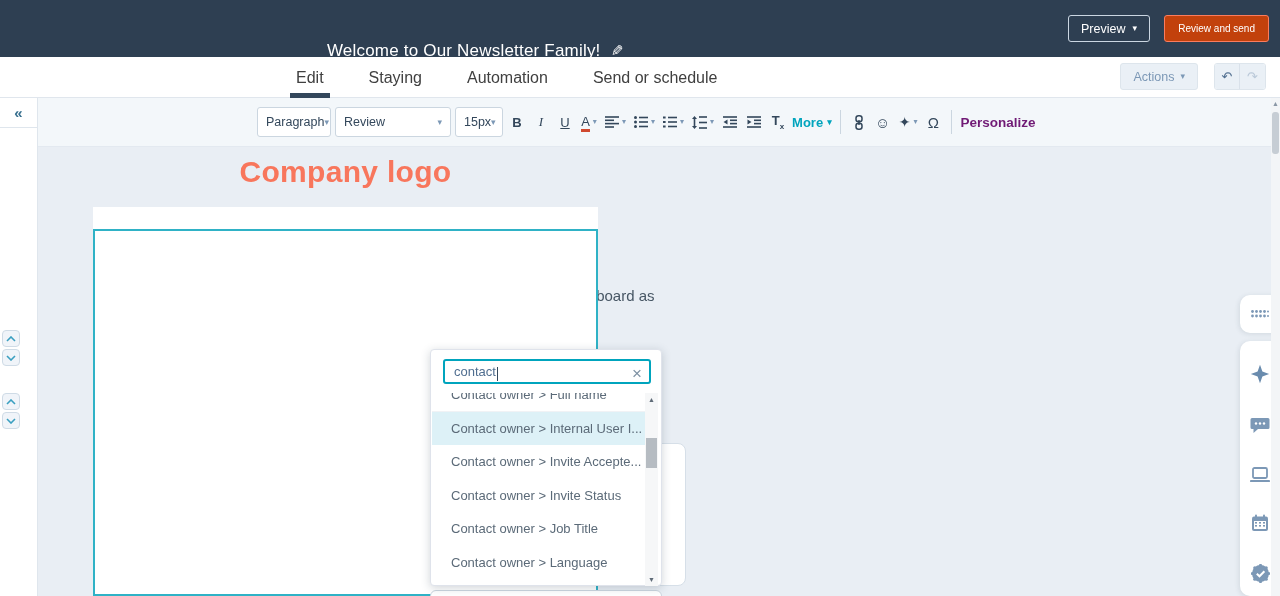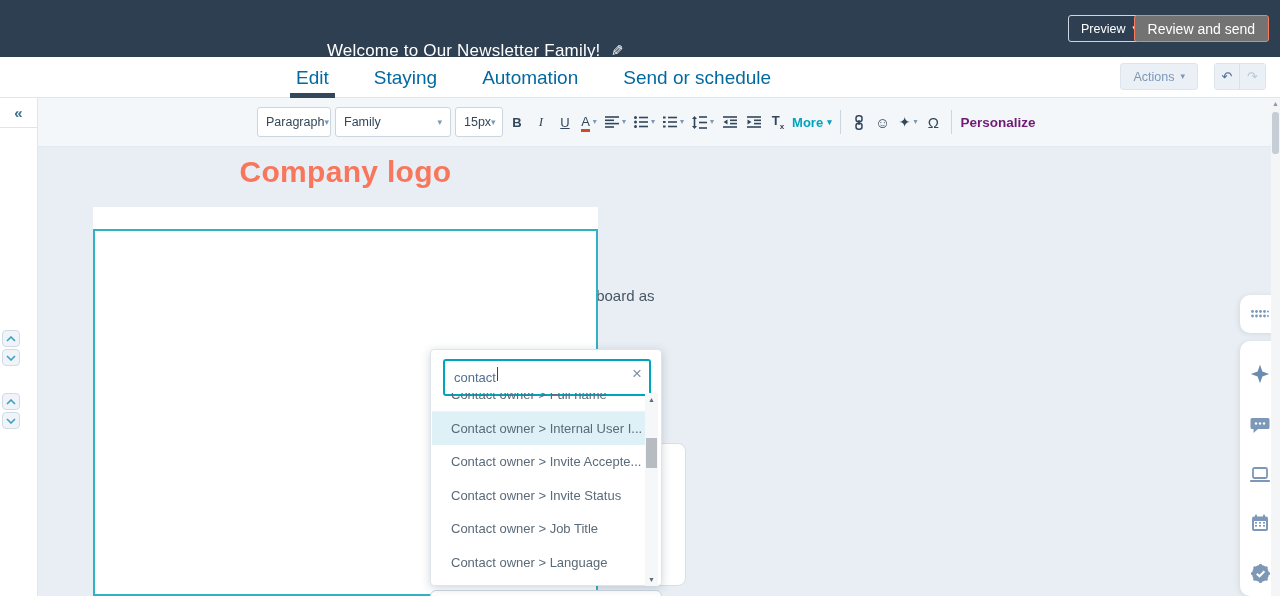--- a/index.html
+++ b/index.html
@@ -5,27 +5,27 @@
   * { margin:0; padding:0; box-sizing:border-box; }
   html,body { width:1280px; height:596px; overflow:hidden; }
   body { font-family:"Liberation Sans", sans-serif; background:#e9eef4; position:relative; color:#33475b; }
 
   
   .topbar { position:absolute; left:0; top:0; width:1280px; height:57px; background:#2e3f52; }
   .topbar-title-wrap { position:absolute; left:0; top:0; width:950px; height:57px; display:flex; align-items:center; justify-content:center; gap:10px;margin-top:22px; }
   .topbar-title { color:#ffffff; font-size:17px; letter-spacing:.2px; }
   .pencil { color:#ffffff; font-size:15px; transform:scaleX(-1); display:inline-block; cursor:pointer; }
   .btn-preview { position:absolute; right:130px; top:15px; height:27px; padding:0 12px; background:transparent; border:1px solid #cbd6e2; border-radius:3px; color:#ffffff; font-size:12.5px; display:flex; align-items:center; gap:7px; cursor:pointer;margin-left:24px; }
-  .btn-review { position:absolute; right:11px; top:15px; height:27px; padding:0 13px; background:#737373; border:1px solid #fb7c5d; border-radius:3px; color:#ffffff; font-size:14px; display:flex; align-items:center; cursor:pointer; }
+  .btn-review { position:absolute; right:11px; top:15px; height:27px; padding:0 13px; background:#c2410c; border:1px solid #fb7c5d; border-radius:3px; color:#ffffff; font-size:10px; display:flex; align-items:center; cursor:pointer; }
   .chev { font-size:9px; line-height:1; }
 
   
   .tabbar { position:absolute; left:0; top:57px; width:1280px; height:41px; background:#ffffff; border-bottom:1px solid #e0e6ed; }
   .tabs { position:absolute; left:290px; top:0; height:41px; display:flex; gap:33px; align-items:center; }
-  .tab { font-size:19px; color:#0369a1; font-weight:500; height:41px; display:flex; align-items:center; position:relative; cursor:pointer; padding:0 6px; }
+  .tab { font-size:16px; color:#404040; font-weight:500; height:41px; display:flex; align-items:center; position:relative; cursor:pointer; padding:0 6px; }
   .tab.active::after { content:""; position:absolute; left:0; right:0; bottom:0; height:5px; background:#33475b; }
   .btn-actions { position:absolute; right:82px; top:6px; height:27px; padding:0 12px; background:#eaf0f6; border:1px solid #dde5ec; border-radius:3px; color:#7c98b6; font-size:12.5px; display:flex; align-items:center; gap:6px; cursor:pointer; }
   .undoredo { position:absolute; right:14px; top:6px; height:27px; display:flex; border:1px solid #dde5ec; border-radius:3px; overflow:hidden; }
   .ur-btn { width:25px; height:100%; background:#eaf0f6; display:flex; align-items:center; justify-content:center; font-size:13px; cursor:pointer; }
   .ur-btn.undo { color:#516f90; border-right:1px solid #d9e1ea; }
   .ur-btn.redo { color:#bac9d9; }
 
   
   .left-rail { position:absolute; left:0; top:98px; width:38px; height:498px; background:#ffffff; border-right:1px solid #dfe6ed; }
   .collapse-cell { height:30px; border-bottom:1px solid #dfe6ed; display:flex; align-items:center; justify-content:center; color:#38708f; font-size:15px; font-weight:bold; cursor:pointer; }
@@ -57,21 +57,21 @@
   .email-container { position:absolute; left:93px; top:207px; width:505px; height:389px; background:#ffffff; }
   .text-module { position:absolute; left:93px; top:229px; width:505px; height:367px; background:#ffffff; border:2px solid #2fb2c6; z-index:5; }
   .etext { position:absolute; left:110px; white-space:nowrap; font-size:15px; color:#475664; }
   .bullet-dot { position:absolute; left:132px; width:5px; height:5px; border-radius:50%; background:#475664; }
   .elink { position:absolute; left:145px; white-space:nowrap; font-size:15px; color:#3b9bd8; text-decoration:underline; cursor:pointer; }
 
   
   .behind-box { position:absolute; left:410px; top:443px; width:276px; height:143px; background:#ffffff; border:1px solid #d6dfe8; border-radius:8px; z-index:4; }
   .bottom-strip { position:absolute; left:430px; top:590px; width:232px; height:10px; background:#ffffff; border:1px solid #ccd6df; border-radius:6px 6px 0 0; z-index:6; }
   .popup { position:absolute; left:430px; top:349px; width:232px; height:237px; background:#ffffff; border:1px solid #dfe3eb; border-radius:4px; box-shadow:0 2px 10px rgba(45,62,80,.22); z-index:10; }
-  .search-box { position:absolute; left:12px; top:9px; width:208px; height:37px; border:2px solid #00a4bd; border-radius:3px; background:#ffffff; }
+  .search-box { position:absolute; left:12px; top:9px; width:208px; height:25px; border:2px solid #00a4bd; border-radius:3px; background:#ffffff; }
   .search-input { position:absolute; left:0; top:0; width:100%; height:100%; border:none; outline:none; padding:0 26px 0 9px; font-size:13px; color:#506e90; font-family:"Liberation Sans", sans-serif; background:transparent; }
   .search-caret { position:absolute; left:52px; top:6px; width:1px; height:14px; background:#33475b; }
   .search-clear { position:absolute; right:7px; top:3px; font-size:17px; color:#7f92a4; cursor:pointer; }
   .plist { position:absolute; left:1px; top:43px; width:214px; height:193px; overflow:hidden; }
   .pitem { height:33.5px; padding-left:19px; display:flex; align-items:center; font-size:13px; color:#5b6a78; white-space:nowrap; cursor:pointer; }
   .pitem.first { margin-top:-15px; border-bottom:1px solid #f0f2f5; }
   .pitem.hl { background:#ddf1f7; }
   .pscroll { position:absolute; right:3px; top:43px; width:13px; height:193px; background:#f6f7f8; }
   .ps-arrow { position:absolute; left:0; width:13px; height:13px; display:flex; align-items:center; justify-content:center; font-size:7px; color:#5f6b77; cursor:pointer; }
   .ps-thumb { position:absolute; left:1px; top:45px; width:11px; height:30px; background:#b6bcc2; cursor:pointer; }
@@ -155,21 +155,21 @@
   </div>
 </div>
 
 <div class="toolbar-strip">
   <div class="toolbar">
     <div class="select" style="width:74px;">
       <span>Paragraph</span>
       <span class="chev">▾</span>
     </div>
     <div class="select" style="width:116px;">
-      <span>Family</span>
+      <span>Review</span>
       <span class="chev">▾</span>
     </div>
     <div class="select" style="width:48px;">
       <span>15px</span>
       <span class="chev">▾</span>
     </div>
     <div class="tbtn tb-b">B</div>
     <div class="tbtn tb-i">I</div>
     <div class="tbtn tb-u">U</div>
     <div class="tbtn">

